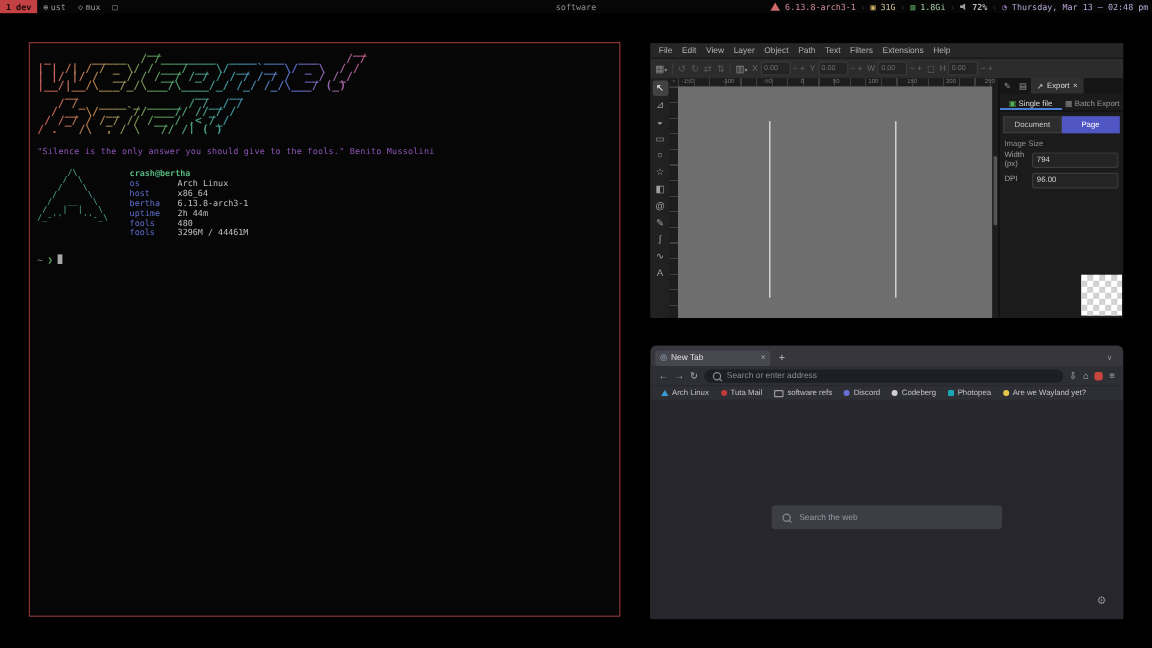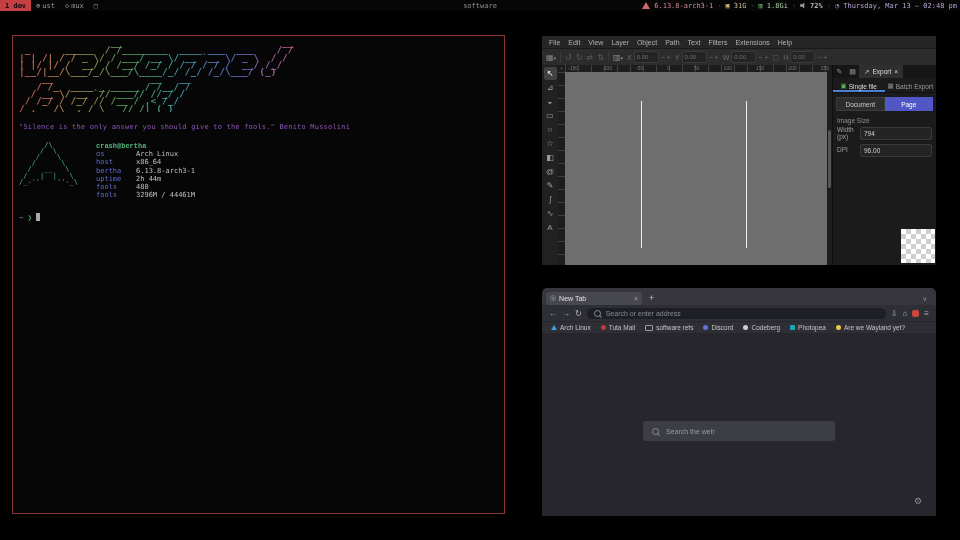--- a/index.html
+++ b/index.html
@@ -18,34 +18,34 @@
   .arch-tri{width:0;height:0;border-left:4px solid transparent;border-right:4px solid transparent;
     border-bottom:7px solid #d06a6a;}
   .st-kernel{color:#d08a95;} .st-disk-ic{color:#d7ba6a;} .st-disk{color:#cfc49a;}
   .st-mem-ic{color:#6ab56a;} .st-mem{color:#a9cfa9;}
   .spk{width:6px;height:6px;background:#9a9aa0;
     clip-path:polygon(0 30%,35% 30%,70% 0,70% 100%,35% 70%,0 70%);}
   .st-vol{color:#b5b5bb;font-weight:bold;}
   .st-clock-ic{color:#b08ad0;} .st-clock{color:#b8a5d6;}
 
   
-  #terminal{position:absolute;left:12px;top:35px;width:493px;height:479px;background:#060606;
+  #terminal{position:absolute;left:24px;top:35px;width:493px;height:479px;background:#060606;
     border:1px solid #8a3535;box-sizing:border-box;padding:3px 6px;
     font-family:"DejaVu Sans Mono",monospace;}
   #ascii-art{font-size:9.5px;line-height:7.3px;font-weight:bold;
     background-image:linear-gradient(90deg,#c75b5b 0%,#b5844f 18%,#58a15f 38%,#3e9ca0 58%,#5f6fd0 78%,#c75b8a 100%);
     -webkit-background-clip:text;background-clip:text;color:transparent;
     -webkit-text-fill-color:transparent;display:inline-block;}
   .artrow{white-space:pre;}
   #quote{margin-top:7px;font-size:7px;color:#8d55b8;letter-spacing:.2px;}
   #fetch{display:flex;gap:18px;margin-top:11px;}
   #arch-logo{font-size:7px;line-height:6.2px;color:#4fae9e;}
   #arch-logo div{white-space:pre;}
   #fetch-info{font-size:7px;line-height:8.3px;color:#c0c0c0;}
-  #user-host{color:#56b87f;font-weight:bold;font-family:Liberation Mono, monospace;}
+  #user-host{color:#56b87f;font-weight:bold;}
   .fl{color:#5f6fd0;display:inline-block;width:40px;}
   #prompt{margin-top:13px;font-size:7.5px;display:flex;gap:4px;align-items:center;color:#9a9a9a;}
   .psym{color:#58a15f;}
   #cursor{width:4px;height:8px;background:#a8a8a8;}
 
   
   #inkscape{position:absolute;left:542px;top:36px;width:394px;height:228px;background:#1b1b1b;
     color:#b5b5b5;font-size:7px;font-family:"Liberation Sans","DejaVu Sans",sans-serif;}
   #ink-menubar{height:12px;background:#262626;display:flex;align-items:center;padding-left:3px;color:#b0b0b0;}
   .menu-item{padding:0 4px;}

